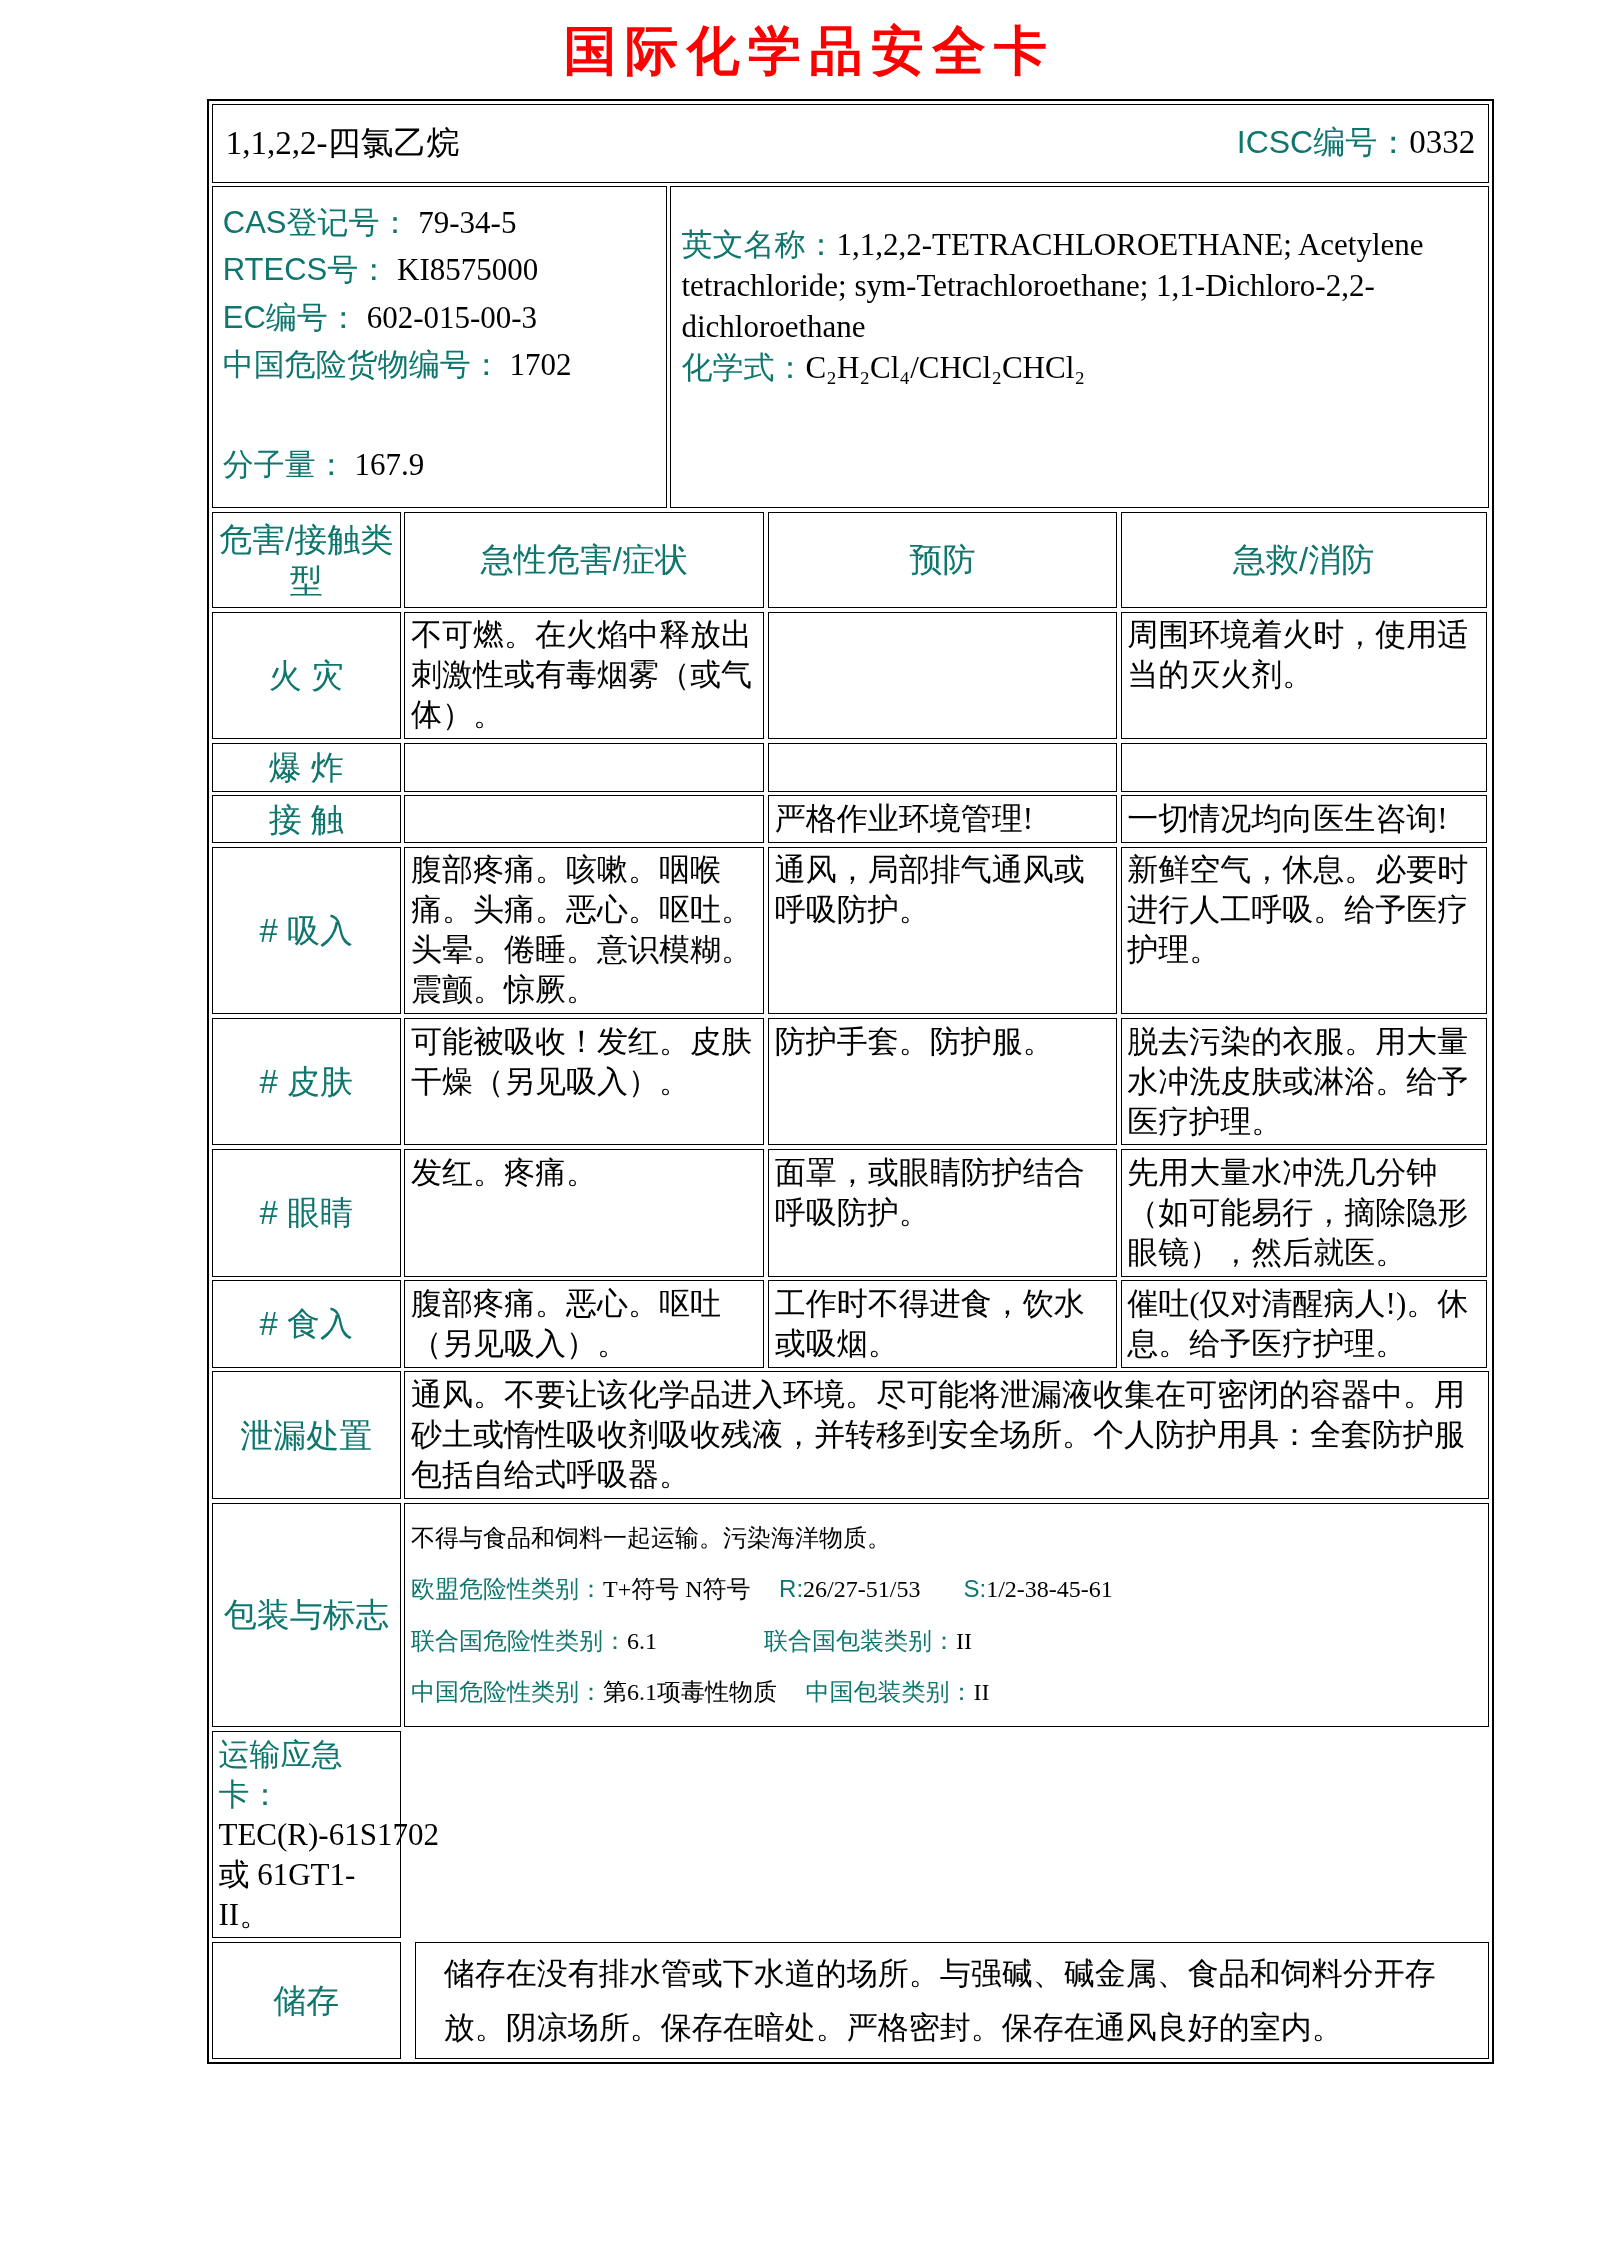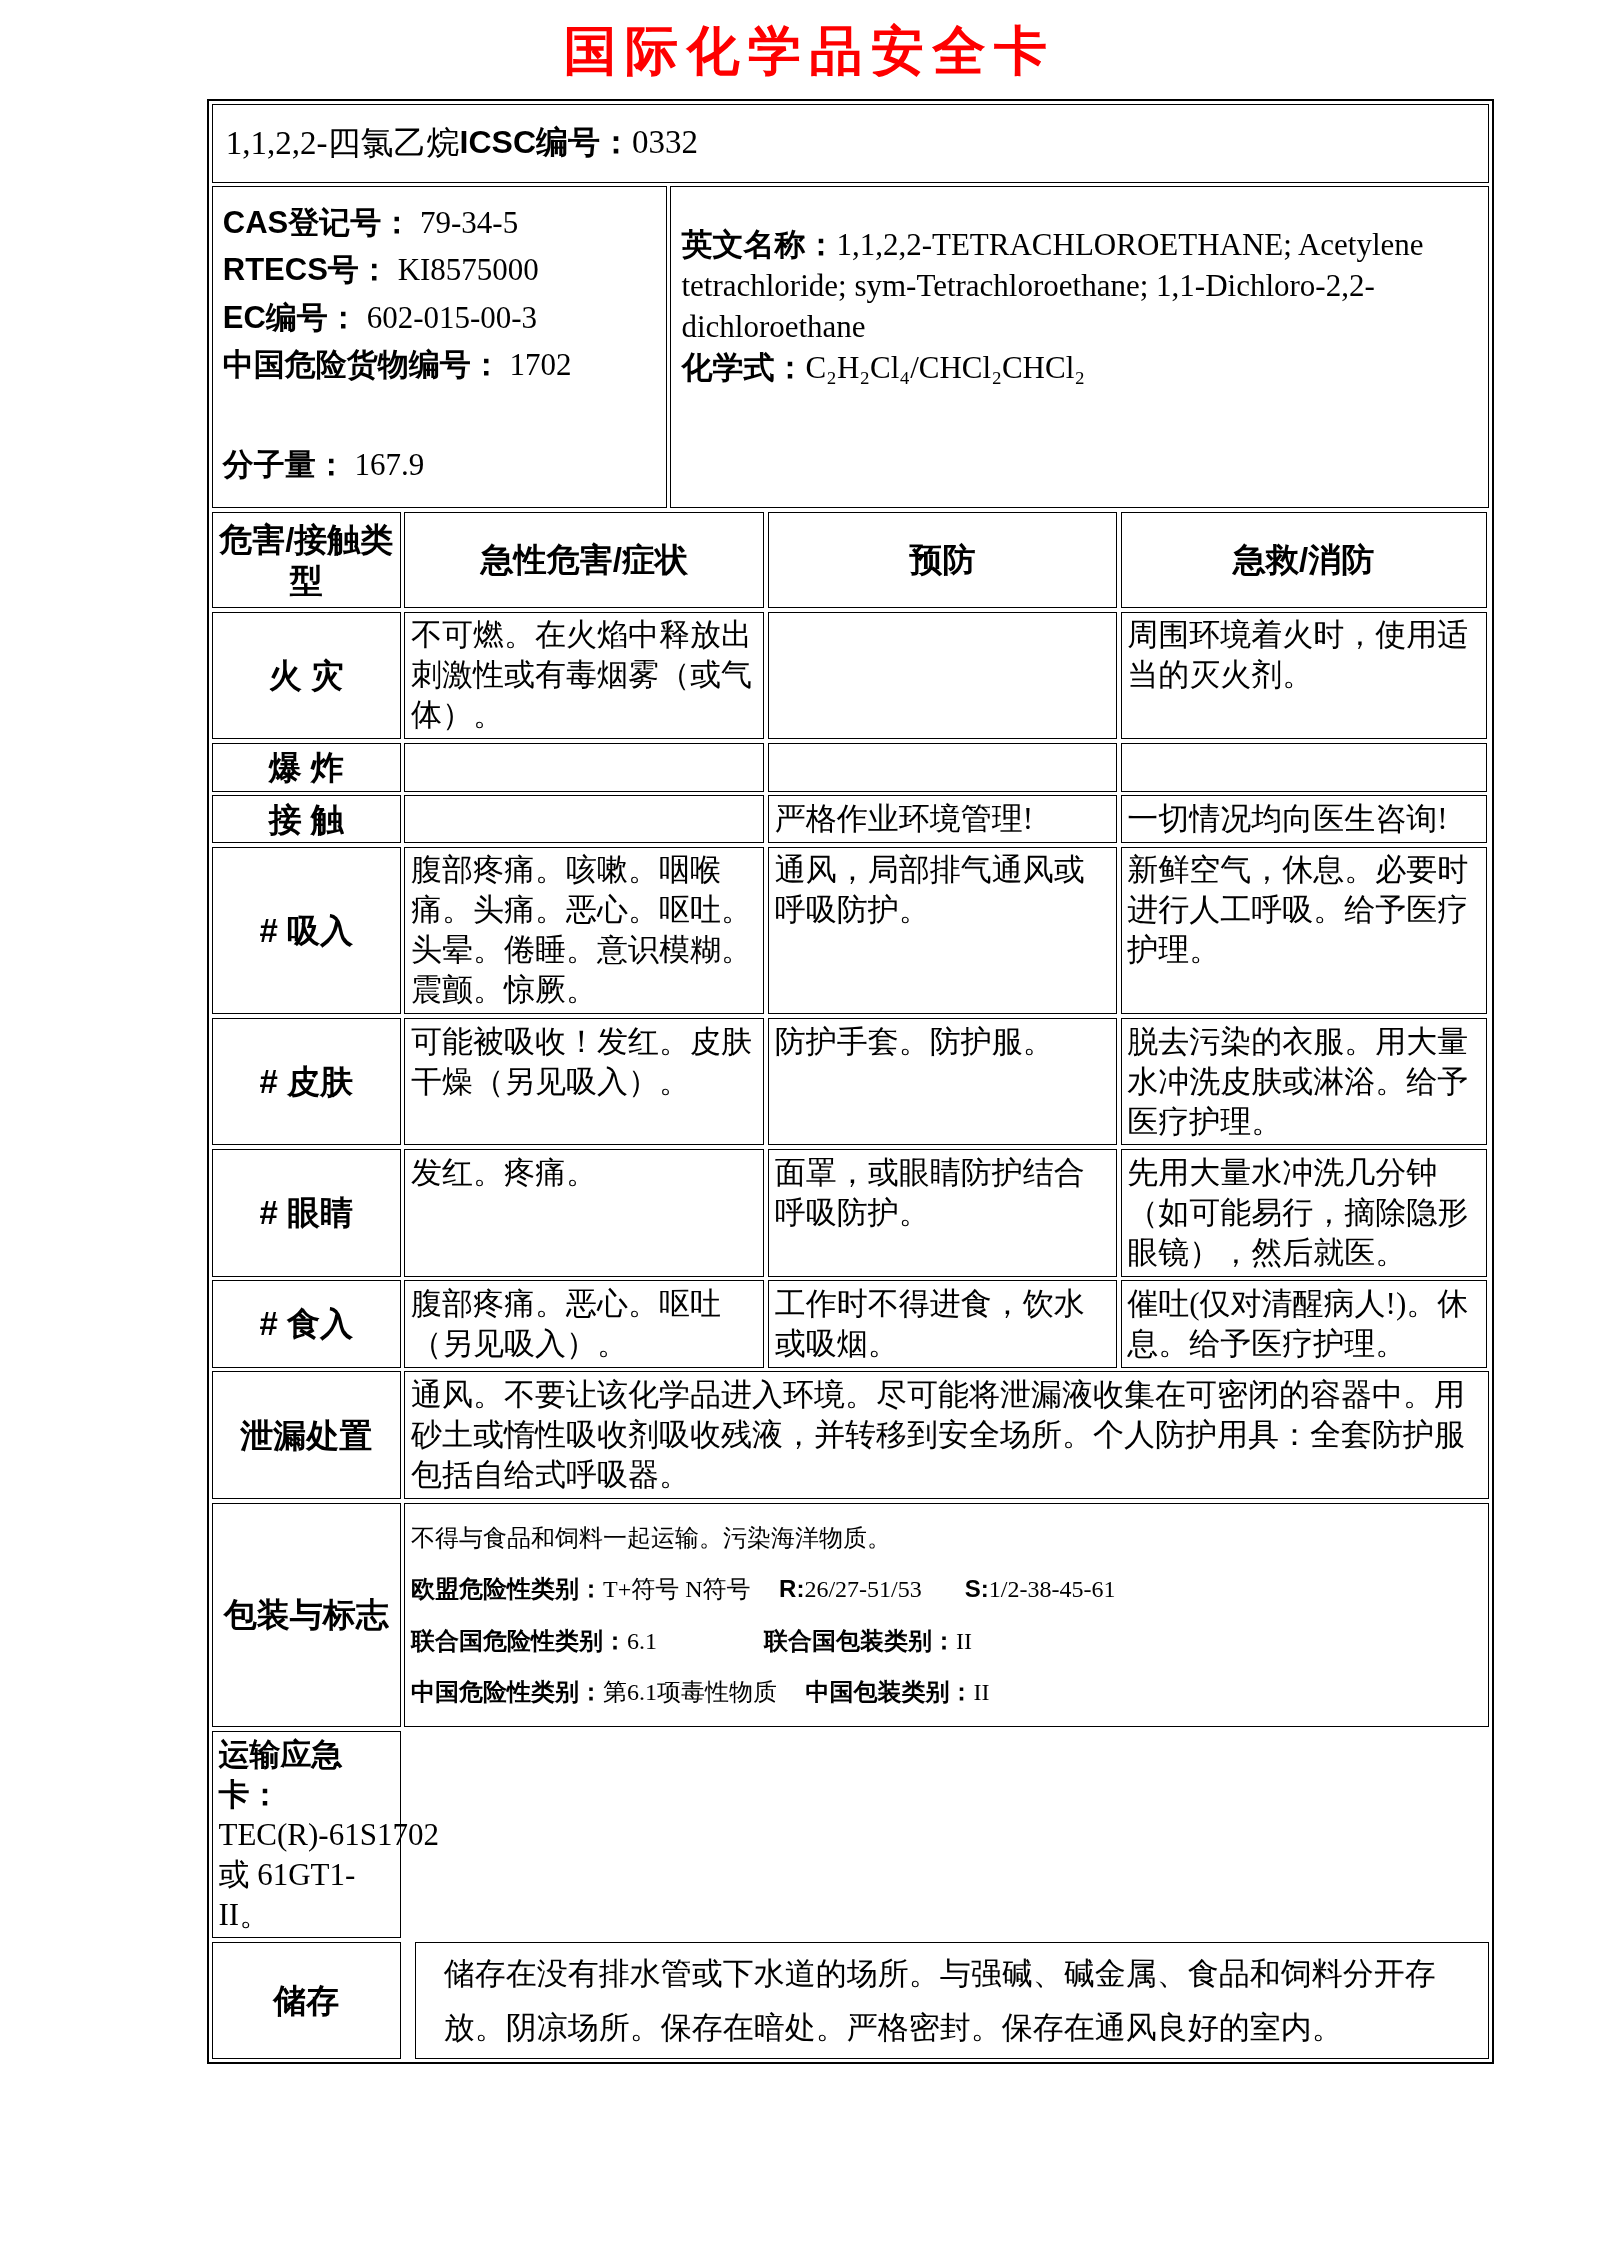--- a/index.html
+++ b/index.html
@@ -14,39 +14,39 @@
 
   .card {
     margin:11.4px 0 0 207px; width:1287px; box-sizing:border-box;
     border:2.8px solid #000; padding:2.8px; background:#fff;
   }
 
   .row { display:grid; grid-gap:3.6px; margin-bottom:3.6px; }
   .row:last-child { margin-bottom:0;gap:14px; }
   .cell { border:1.4px solid #000; box-sizing:border-box; background:#fff; }
 
-  .blue { color:#000000; font-family:"Liberation Sans","DejaVu Sans",sans-serif; font-weight:bold; }
+  .blue { color:#0f766e; font-family:"Liberation Sans","DejaVu Sans",sans-serif; font-weight:normal; }
 
   
   .row-name   { grid-template-columns:1fr;              min-height:73px; }
   .row-id     { grid-template-columns:455px 1fr;        min-height:322px; }
   .row-header { grid-template-columns:189px 360px 349px 366px; min-height:96px; }
   .row-fire   { grid-template-columns:189px 360px 349px 366px; min-height:119px; }
   .row-expl   { grid-template-columns:189px 360px 349px 366px; min-height:49px; }
   .row-cont   { grid-template-columns:189px 360px 349px 366px; min-height:46px; }
   .row-inh    { grid-template-columns:189px 360px 349px 366px; min-height:157px; }
   .row-skin   { grid-template-columns:189px 360px 349px 366px; min-height:123px; }
   .row-eye    { grid-template-columns:189px 360px 349px 366px; min-height:119px; }
   .row-ing    { grid-template-columns:189px 360px 349px 366px; min-height:81px; }
   .row-spill  { grid-template-columns:189px 1fr; min-height:120px; }
   .row-pack   { grid-template-columns:189px 1fr; min-height:203px; }
   .row-emerg  { grid-template-columns:189px 1fr; min-height:155px; }
   .row-store  { grid-template-columns:189px 1fr; min-height:110px; }
 
-  .name-cell { display:flex; justify-content:flex-start; align-items:center; padding:16px 13px; font-size:33px; }
+  .name-cell { display:flex; justify-content:space-between; align-items:center; padding:16px 13px; font-size:33px; }
   .name-cell .blue { font-size:32px; }
 
   .id-cell { padding:8.5px 10px; font-size:31px; }
   .id-line { margin:5.7px 0; line-height:1.35; }
   .id-line .blue { font-size:31px; }
   .mw-line { margin-top:58px; }
   .names-cell { padding:8.5px 10px; font-size:31px; }
   .names-block { line-height:41px; }
   .en-block { margin-top:28.5px; }
   .formula-line { line-height:41px; }

